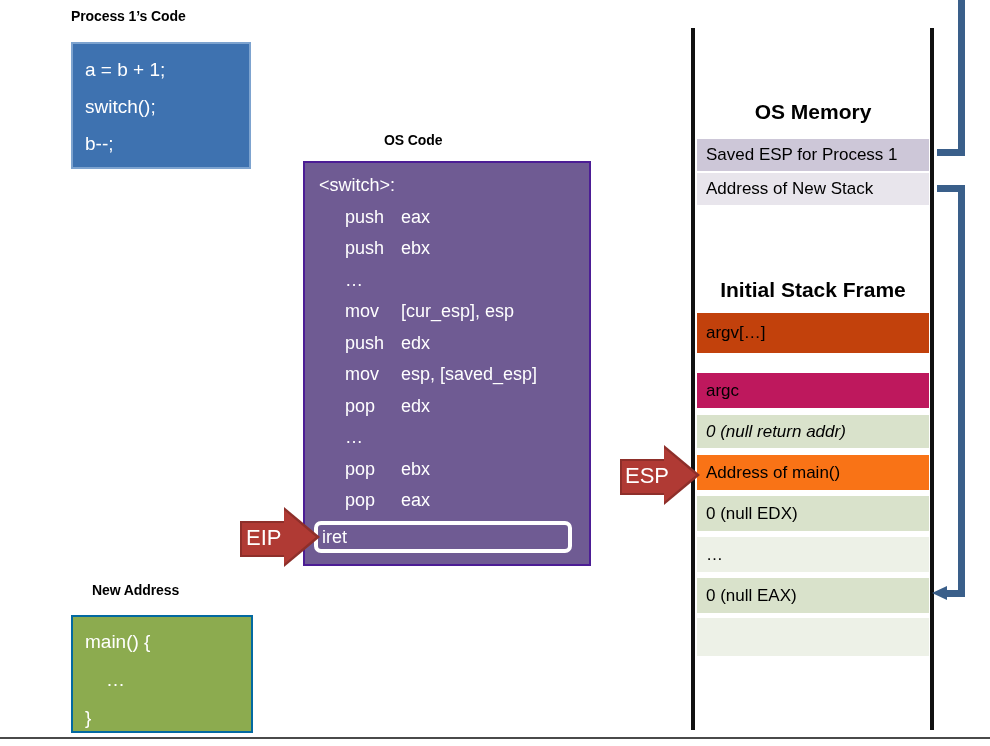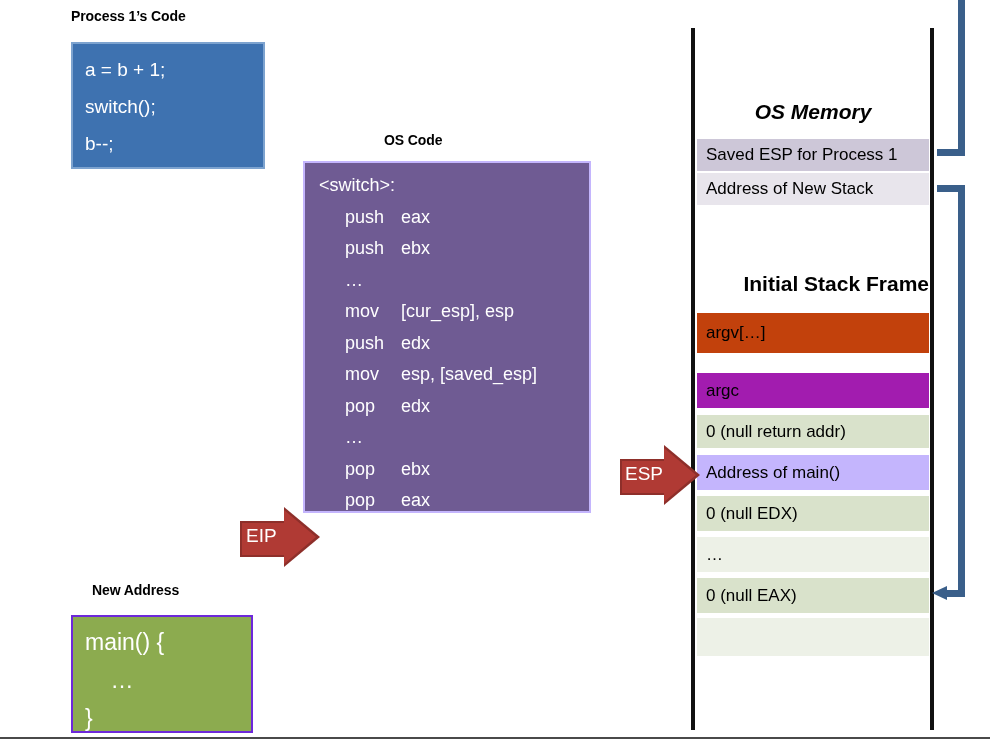--- a/index.html
+++ b/index.html
@@ -33,48 +33,48 @@
   .code-box {
     position: absolute;
     box-sizing: border-box;
     color: #ffffff;
     font-size: 19px;
     line-height: 34px;
     padding: 8px 0 8px 12px;
   }
   #proc1-box {
     left: 71px; top: 42px;
-    width: 194px; height: 127px;
+    width: 180px; height: 127px;
     background: #3e72b0;
     border: 2px solid #7da3cf;
     line-height: 37px;
     font-size: 19px;
     padding-top: 7px;
   }
   #os-code-box {
     left: 303px; top: 161px;
-    width: 288px; height: 352px;
+    width: 288px; height: 405px;
     background: #6f5b93;
-    border: 2px solid #c4b5fd;
+    border: 2px solid #4c1d95;
     padding: 7px 0 7px 14px;
     line-height: 31.5px;
     font-size: 18px;
   }
   #newproc-box {
     left: 71px; top: 615px;
     width: 182px; height: 118px;
     background: #89a martians;
   }
   #newproc-box {
     left: 71px; top: 615px;
     width: 182px; height: 118px;
     background: #8cab4f;
-    border: 2px solid #6d28d9;
+    border: 2px solid #0369a1;
     line-height: 38px;
-    font-size: 23px;
+    font-size: 19px;
     padding-top: 6px;
   }
 
   .code-line { white-space: pre; }
   .indent-1 { padding-left: 26px; }
   .op { display: inline-block; width: 56px; }
 
   
   .iret-wrap {
     position: absolute;
@@ -92,21 +92,21 @@
     color: #ffffff;
     font-size: 18px;
     line-height: 26px;
     white-space: pre;
   }
 
   
   .red-arrow {
     position: absolute;
     color: #ffffff;
-    font-size: 19px;
+    font-size: 22px;
     font-weight: normal;
     text-align: center;
   }
   .red-arrow .shaft {
     position: absolute;
     background: #b03a34;
     border: 2px solid #8e2f2a;
   }
   .red-arrow .head {
     position: absolute;
@@ -222,31 +222,31 @@
 
   <div id="newproc-box" class="code-box">
     <div class="code-line">main() {</div>
     <div class="code-line">    …</div>
     <div class="code-line">}</div>
   </div>
 
   <div id="mem-left-rule"></div>
   <div id="mem-right-rule"></div>
 
-  <div class="mem-header" style="top:100px;font-style:italic;">OS Memory</div>
+  <div class="mem-header" style="top:100px;">OS Memory</div>
 
   <div class="mem-row" style="top:139px; height:32px; background:#cdc7d8;">Saved ESP for Process 1</div>
   <div class="mem-row" style="top:173px; height:32px; background:#e8e5ec;">Address of New Stack</div>
 
-  <div class="mem-header" style="top:272px;text-align:right;">Initial Stack Frame</div>
+  <div class="mem-header" style="top:278px;">Initial Stack Frame</div>
 
   <div class="mem-row" style="top:313px; height:40px; background:#c2410c;">argv[…]</div>
-  <div class="mem-row" style="top:373px; height:35px; background:#a21caf;">argc</div>
-  <div class="mem-row" style="top:415px; height:33px; background:#d9e2cb;">0 (null return addr)</div>
-  <div class="mem-row" style="top:455px; height:35px; background:#c4b5fd;">Address of main()</div>
+  <div class="mem-row" style="top:373px; height:35px; background:#be185d;">argc</div>
+  <div class="mem-row" style="top:415px; height:33px; background:#d9e2cb;font-style:italic;">0 (null return addr)</div>
+  <div class="mem-row" style="top:455px; height:35px; background:#f97316;">Address of main()</div>
   <div class="mem-row" style="top:496px; height:35px; background:#d9e2cb;">0 (null EDX)</div>
   <div class="mem-row" style="top:537px; height:35px; background:#edf1e7;">…</div>
   <div class="mem-row" style="top:578px; height:35px; background:#d9e2cb;">0 (null EAX)</div>
   <div class="mem-row" style="top:618px; height:38px; background:#edf1e7;"></div>
 
   <div class="red-arrow" style="left:620px; top:446px; width:82px; height:58px;">
     <div class="shaft" style="left:0px; top:13px; width:48px; height:32px;"></div>
     <div class="head" style="left:44px; top:-1px;
          border-top:30px solid transparent;
          border-bottom:30px solid transparent;

